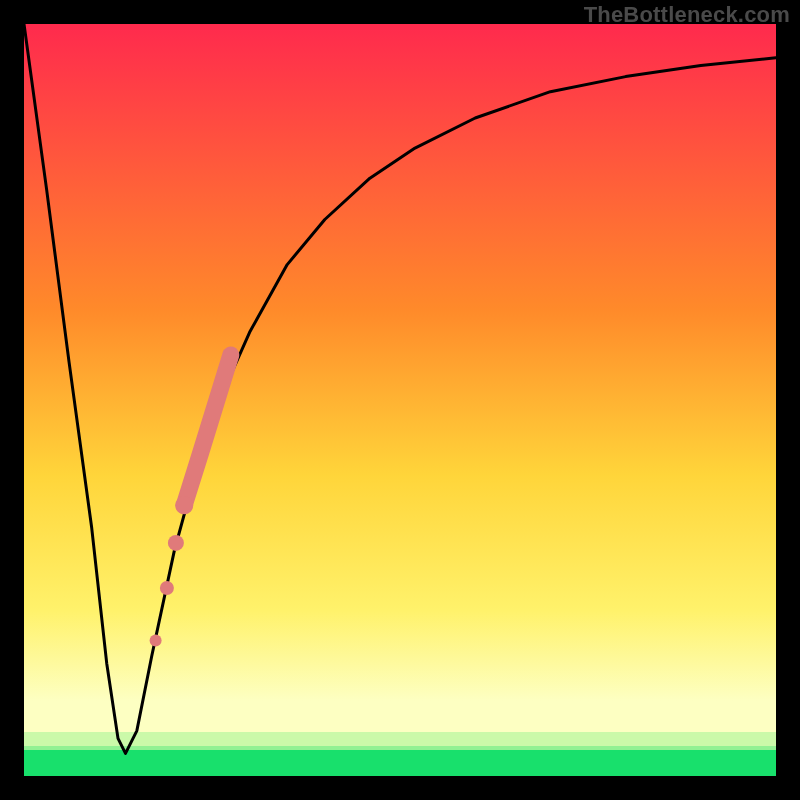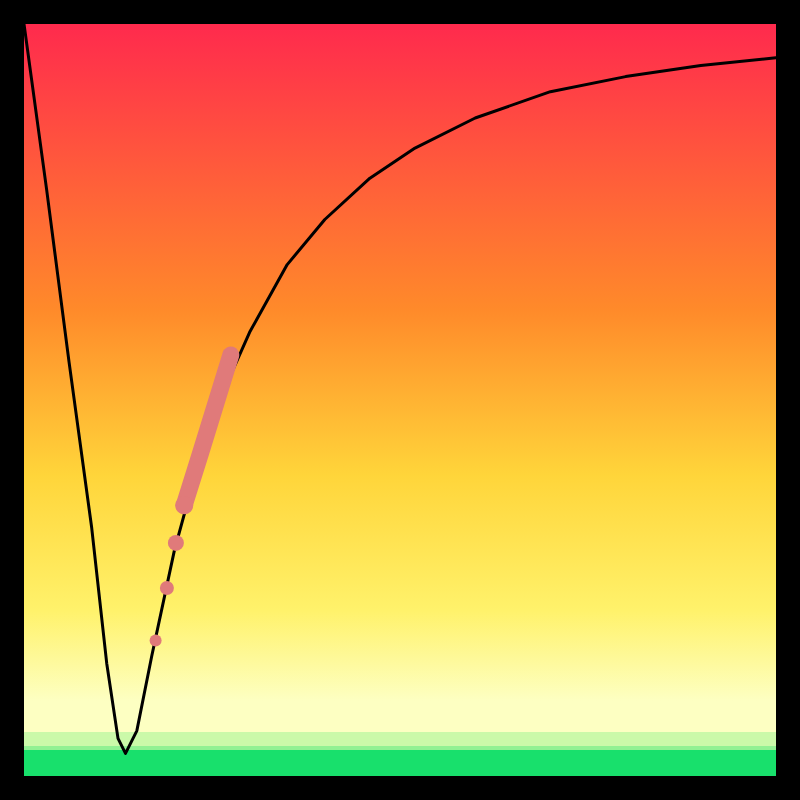--- a/index.html
+++ b/index.html
@@ -66,13 +66,14 @@
       <path id="dots-stroke" d="M160.2 481.3 L176.7 428.6 L206.8 330.9" fill="none" stroke="#e07a7a" stroke-width="17" stroke-linecap="round"></path>
 
       <g id="dots-group">
           <circle cx="131.6" cy="616.6" r="6" fill="#e07a7a"></circle>
           <circle cx="142.9" cy="564.0" r="7" fill="#e07a7a"></circle>
           <circle cx="151.9" cy="518.9" r="8" fill="#e07a7a"></circle>
           <circle cx="160.2" cy="481.3" r="9" fill="#e07a7a"></circle>
         </g>
     </svg>
   </div>
+  <div class="watermark">TheBottleneck.com</div>
 </div>
 
 </body></html>

